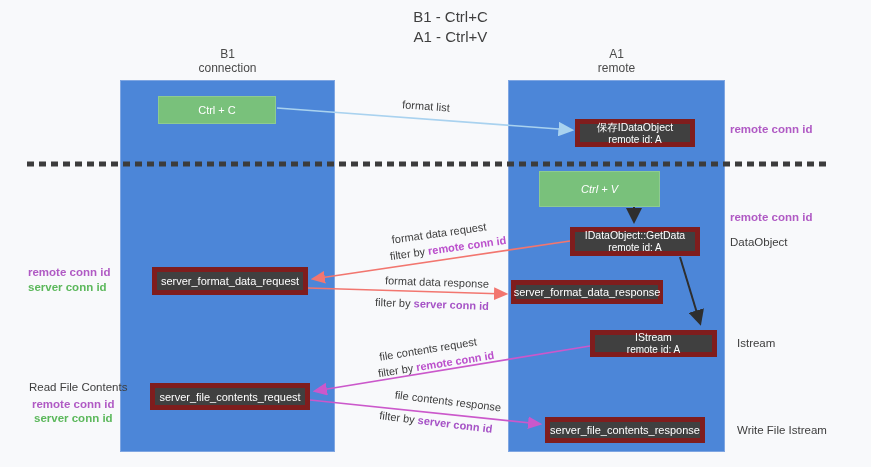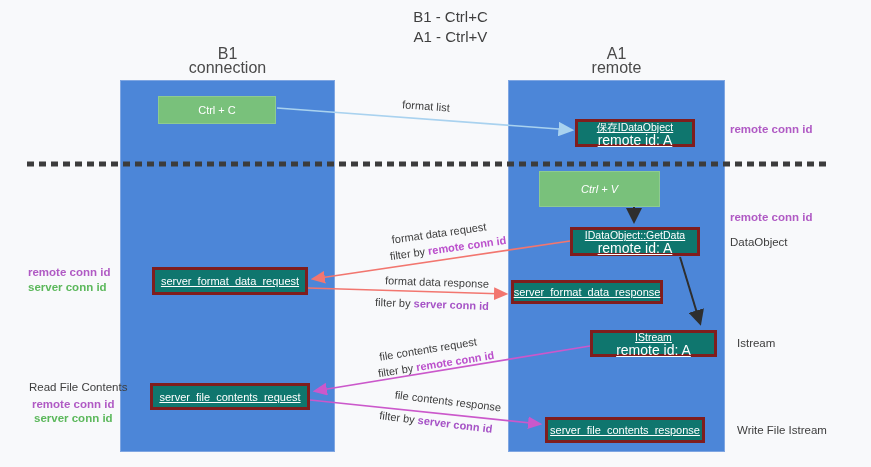--- a/index.html
+++ b/index.html
@@ -7,29 +7,29 @@
   body { font-family:"Liberation Sans", sans-serif; background:#f8f9fb; position:relative; }
   .canvas { position:absolute; left:0; top:0; width:871px; height:467px; }
 
   .title { position:absolute; left:15px; top:7px; width:871px; text-align:center;
            font-size:15px; line-height:20px; color:#3f3f3f; }
 
   .col { position:absolute; background:#4c86d8; border:1px solid #7fa6e2; z-index:1; }
   .col-left  { left:120px; top:80px; width:215px; height:372px; }
   .col-right { left:508px; top:80px; width:217px; height:372px; }
 
-  .col-header { position:absolute; text-align:center; font-size:16px; line-height:14px; color:#4a4a4a; z-index:2; }
+  .col-header { position:absolute; text-align:center; font-size:12px; line-height:14px; color:#4a4a4a; z-index:2; }
   .col-header-left  { left:120px; top:47px; width:215px; }
   .col-header-right { left:508px; top:47px; width:217px; }
 
   .box { position:absolute; z-index:3; display:flex; flex-direction:column; align-items:center;
          justify-content:center; text-align:center; color:#ffffff; }
   .gbox { background:#79c17b; border:1px solid #8ecb90; font-size:11px; }
-  .obox { background:#0f766e; border:3px solid #7f1d1d; font-size:11px;text-decoration:underline; }
-  .obox .l2 { font-size:14px; line-height:12px; }
+  .obox { background:#404040; border:5px solid #7f1d1d; font-size:11px; }
+  .obox .l2 { font-size:10px; line-height:12px; }
   .obox .l1 { line-height:13px; }
 
   .b-ctrl-c   { left:158px; top:96px;  width:118px; height:28px; }
   .b-ctrl-v   { left:539px; top:171px; width:121px; height:36px;font-style:italic; }
   .b-save     { left:575px; top:119px; width:120px; height:28px; font-size:10.5px; }
   .b-getdata  { left:570px; top:227px; width:130px; height:29px; font-size:10.5px; }
   .b-istream  { left:590px; top:330px; width:127px; height:27px; font-size:10.5px; }
   .b-fmtreq   { left:152px; top:267px; width:156px; height:28px; }
   .b-fmtresp  { left:511px; top:280px; width:152px; height:24px; }
   .b-filereq  { left:150px; top:383px; width:160px; height:27px; }

